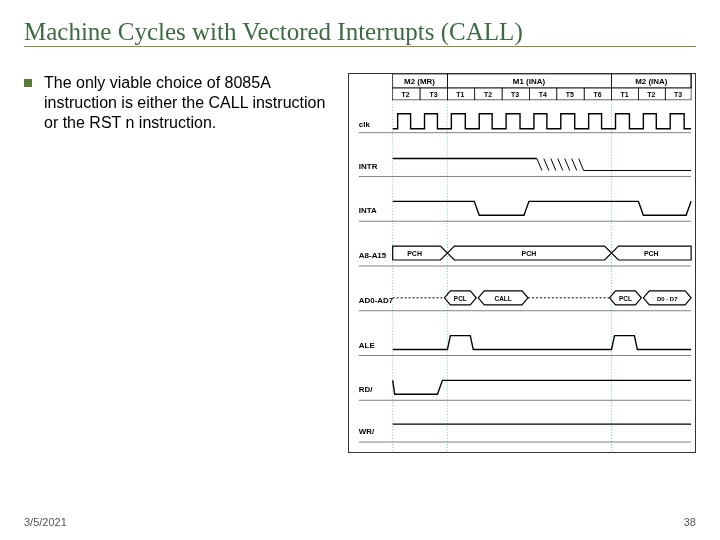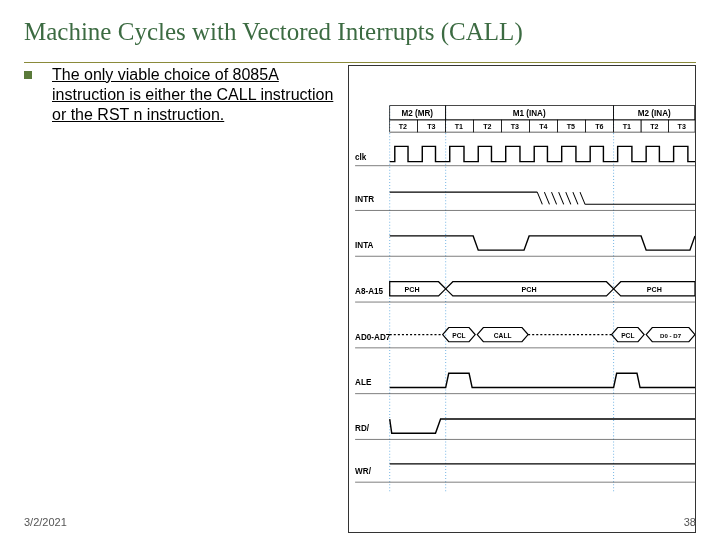--- a/index.html
+++ b/index.html
@@ -7,57 +7,56 @@
     width: 720px;
     height: 540px;
     background: #fff;
     font-family: "Times New Roman", Times, serif;
     position: relative;
     padding: 18px 24px 14px 24px;
   }
   .title {
     font-size: 25px;
     color: #3c6b42;
-    padding-bottom: 16px;
+    padding-bottom: 0;
     border-bottom: 1.5px solid #8a8a3a;
-    margin-bottom: 2px;
+    margin-bottom: 26px;
     font-family: "Times New Roman", serif;
   }
   .content {
     display: flex;
     gap: 14px;
   }
   .left-col {
     width: 310px;
     flex-shrink: 0;
   }
   .bullet-item {
     display: flex;
     align-items: flex-start;
     margin-bottom: 22px;
-    gap: 20px;
-    text-decoration: underline;
+    gap: 12px;
   }
   .bullet {
     width: 8px;
     height: 8px;
     background: #5a7a3a;
     margin-top: 6px;
     flex-shrink: 0;
   }
   .bullet-text {
     font-family: Arial, Helvetica, sans-serif;
     font-size: 16px;
     line-height: 1.25;
     color: #000;
   }
   .diagram {
     flex: 1;
     border: 1px solid #333;
-    height: 468px;
+    height: 380px;
     position: relative;
     font-family: Arial, sans-serif;
     font-size: 8px;
     font-weight: bold;
     overflow: hidden;
     background: #fff;
   }
   .diagram svg { width: 100%; height: 100%; }
   .footer {
     position: absolute;
@@ -171,15 +170,15 @@
       <line x1="6" y1="328" x2="340" y2="328" stroke="#000" stroke-width="0.5"></line>
 
       <text x="6" y="362" font-size="8" font-weight="bold">WR/</text>
       <path d="M40 352 L340 352" fill="none" stroke="#000" stroke-width="1.4"></path>
       <line x1="6" y1="370" x2="340" y2="370" stroke="#000" stroke-width="0.5"></line>
     </svg>
   </div>
 </div>
 
 <div class="footer">
-  <span>3/2/2021</span>
+  <span>3/5/2021</span>
   <span>38</span>
 </div>
 
 </body></html>

